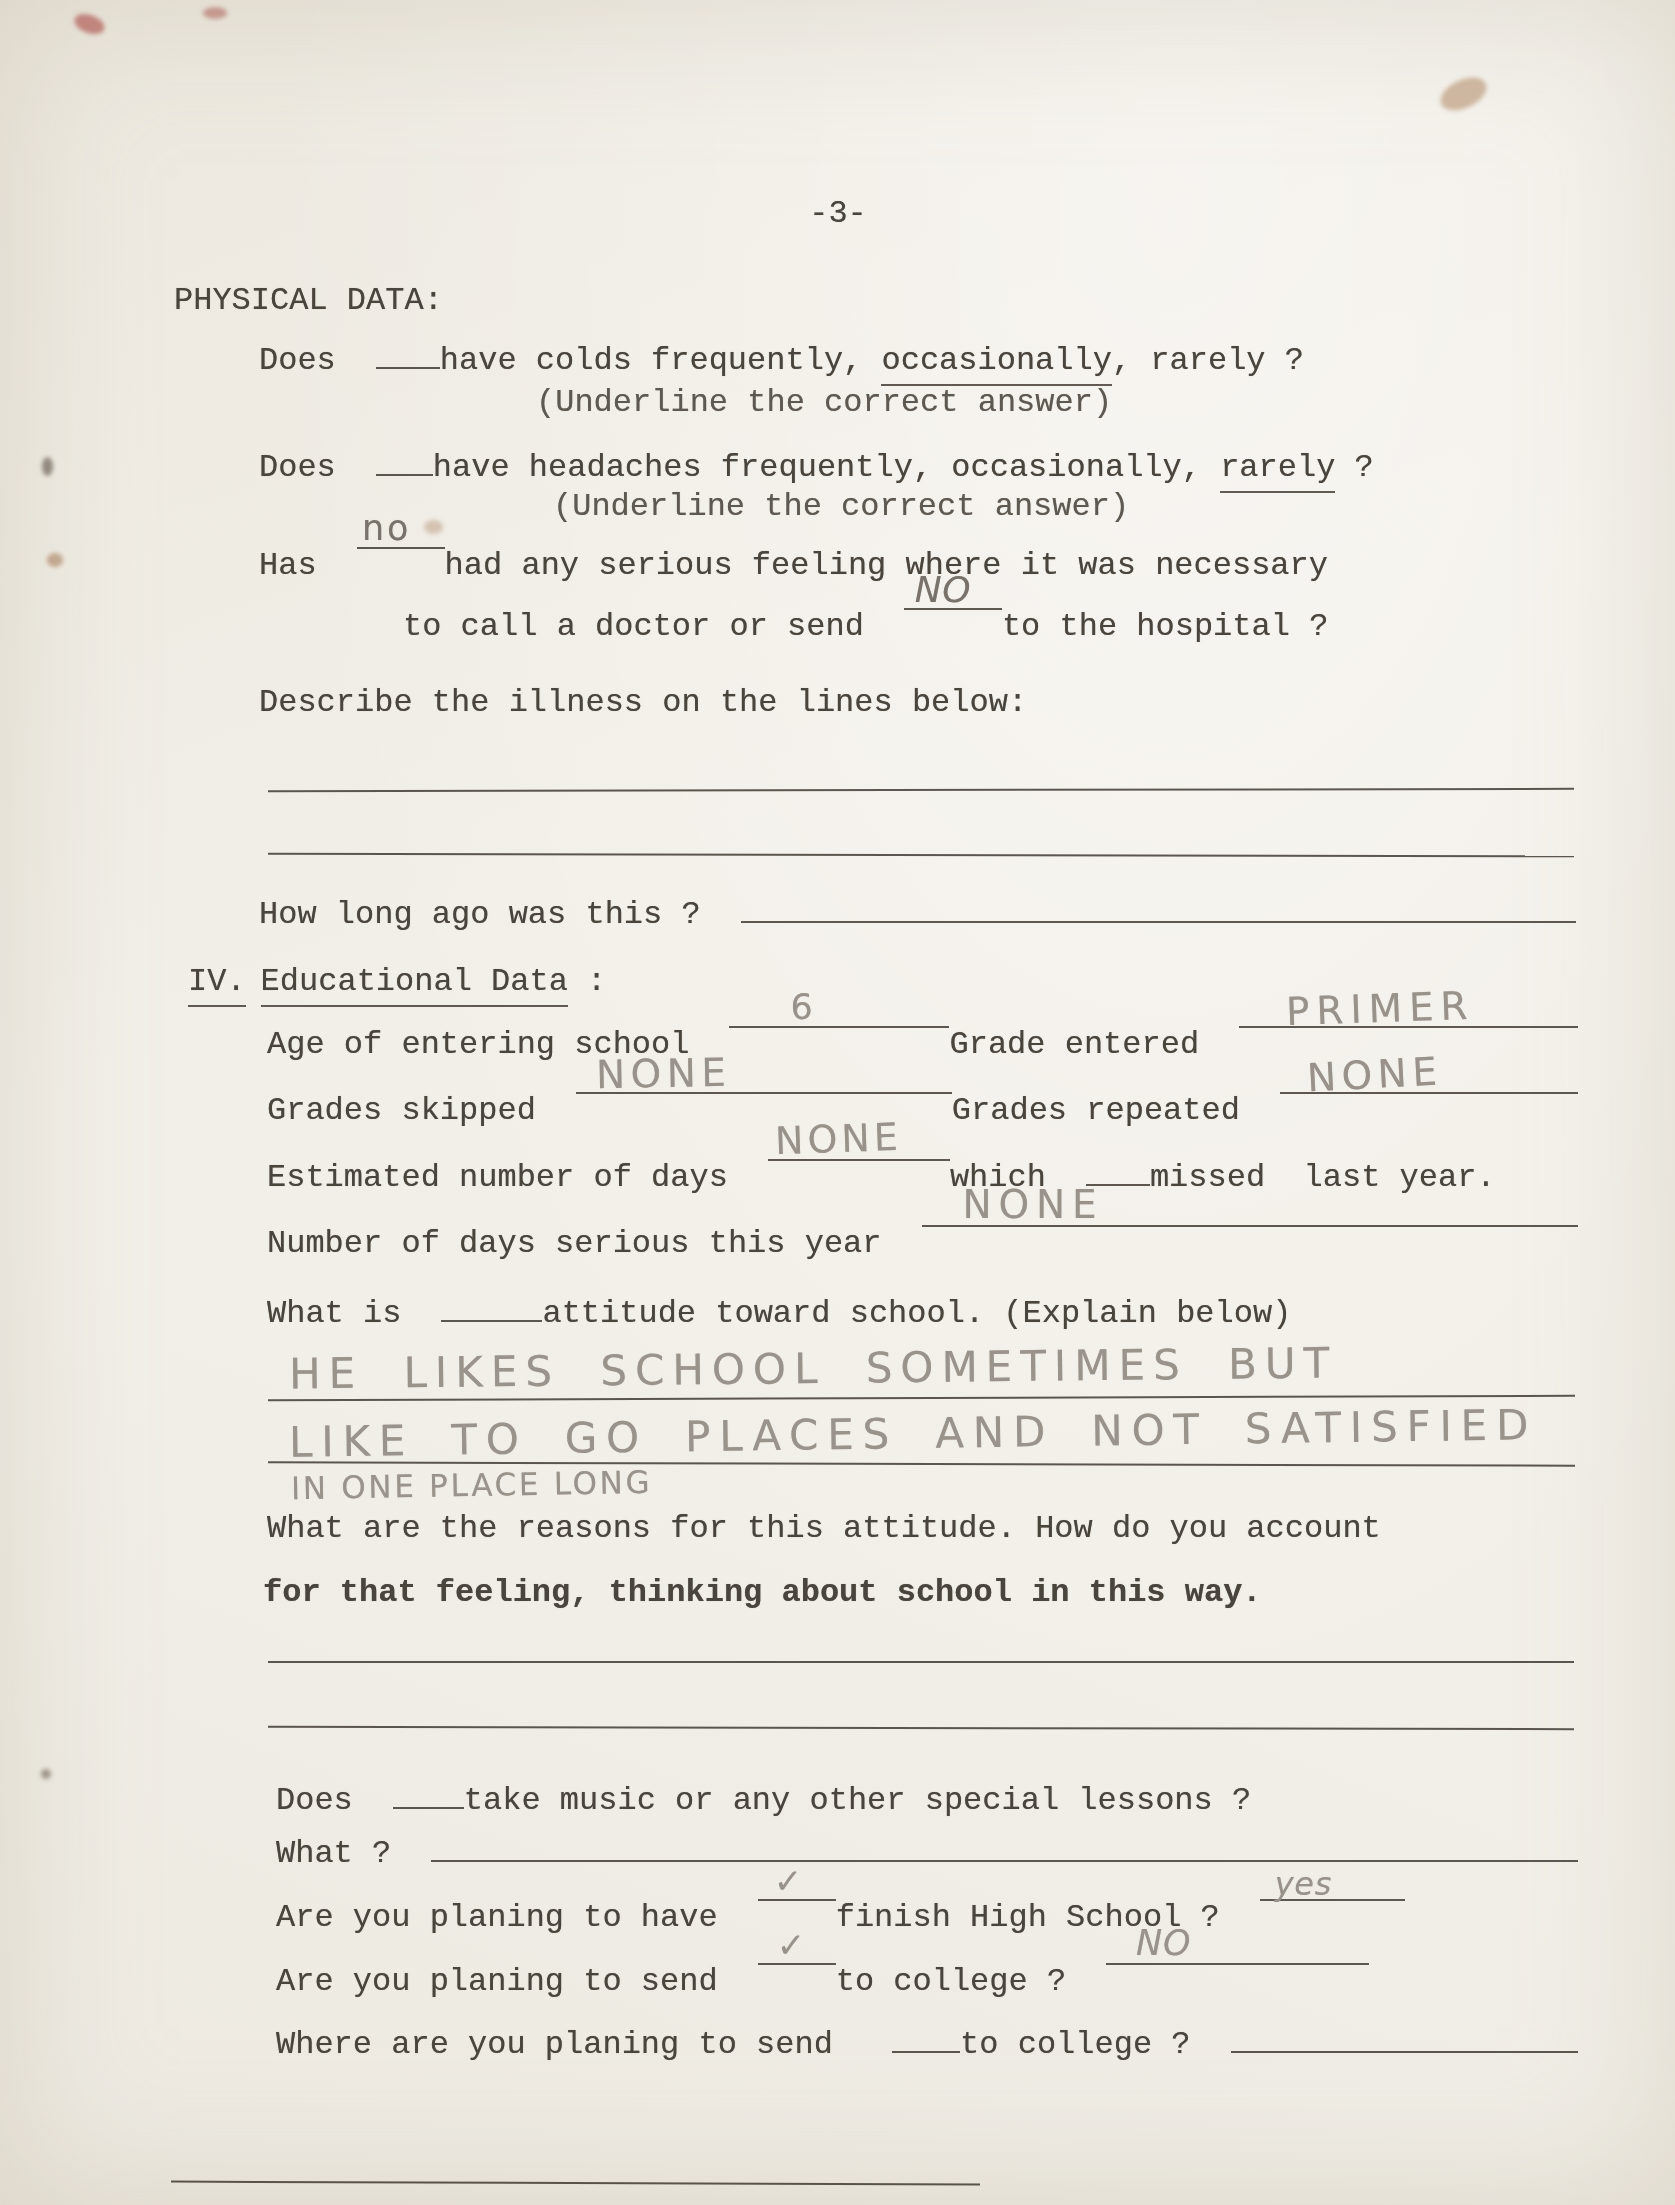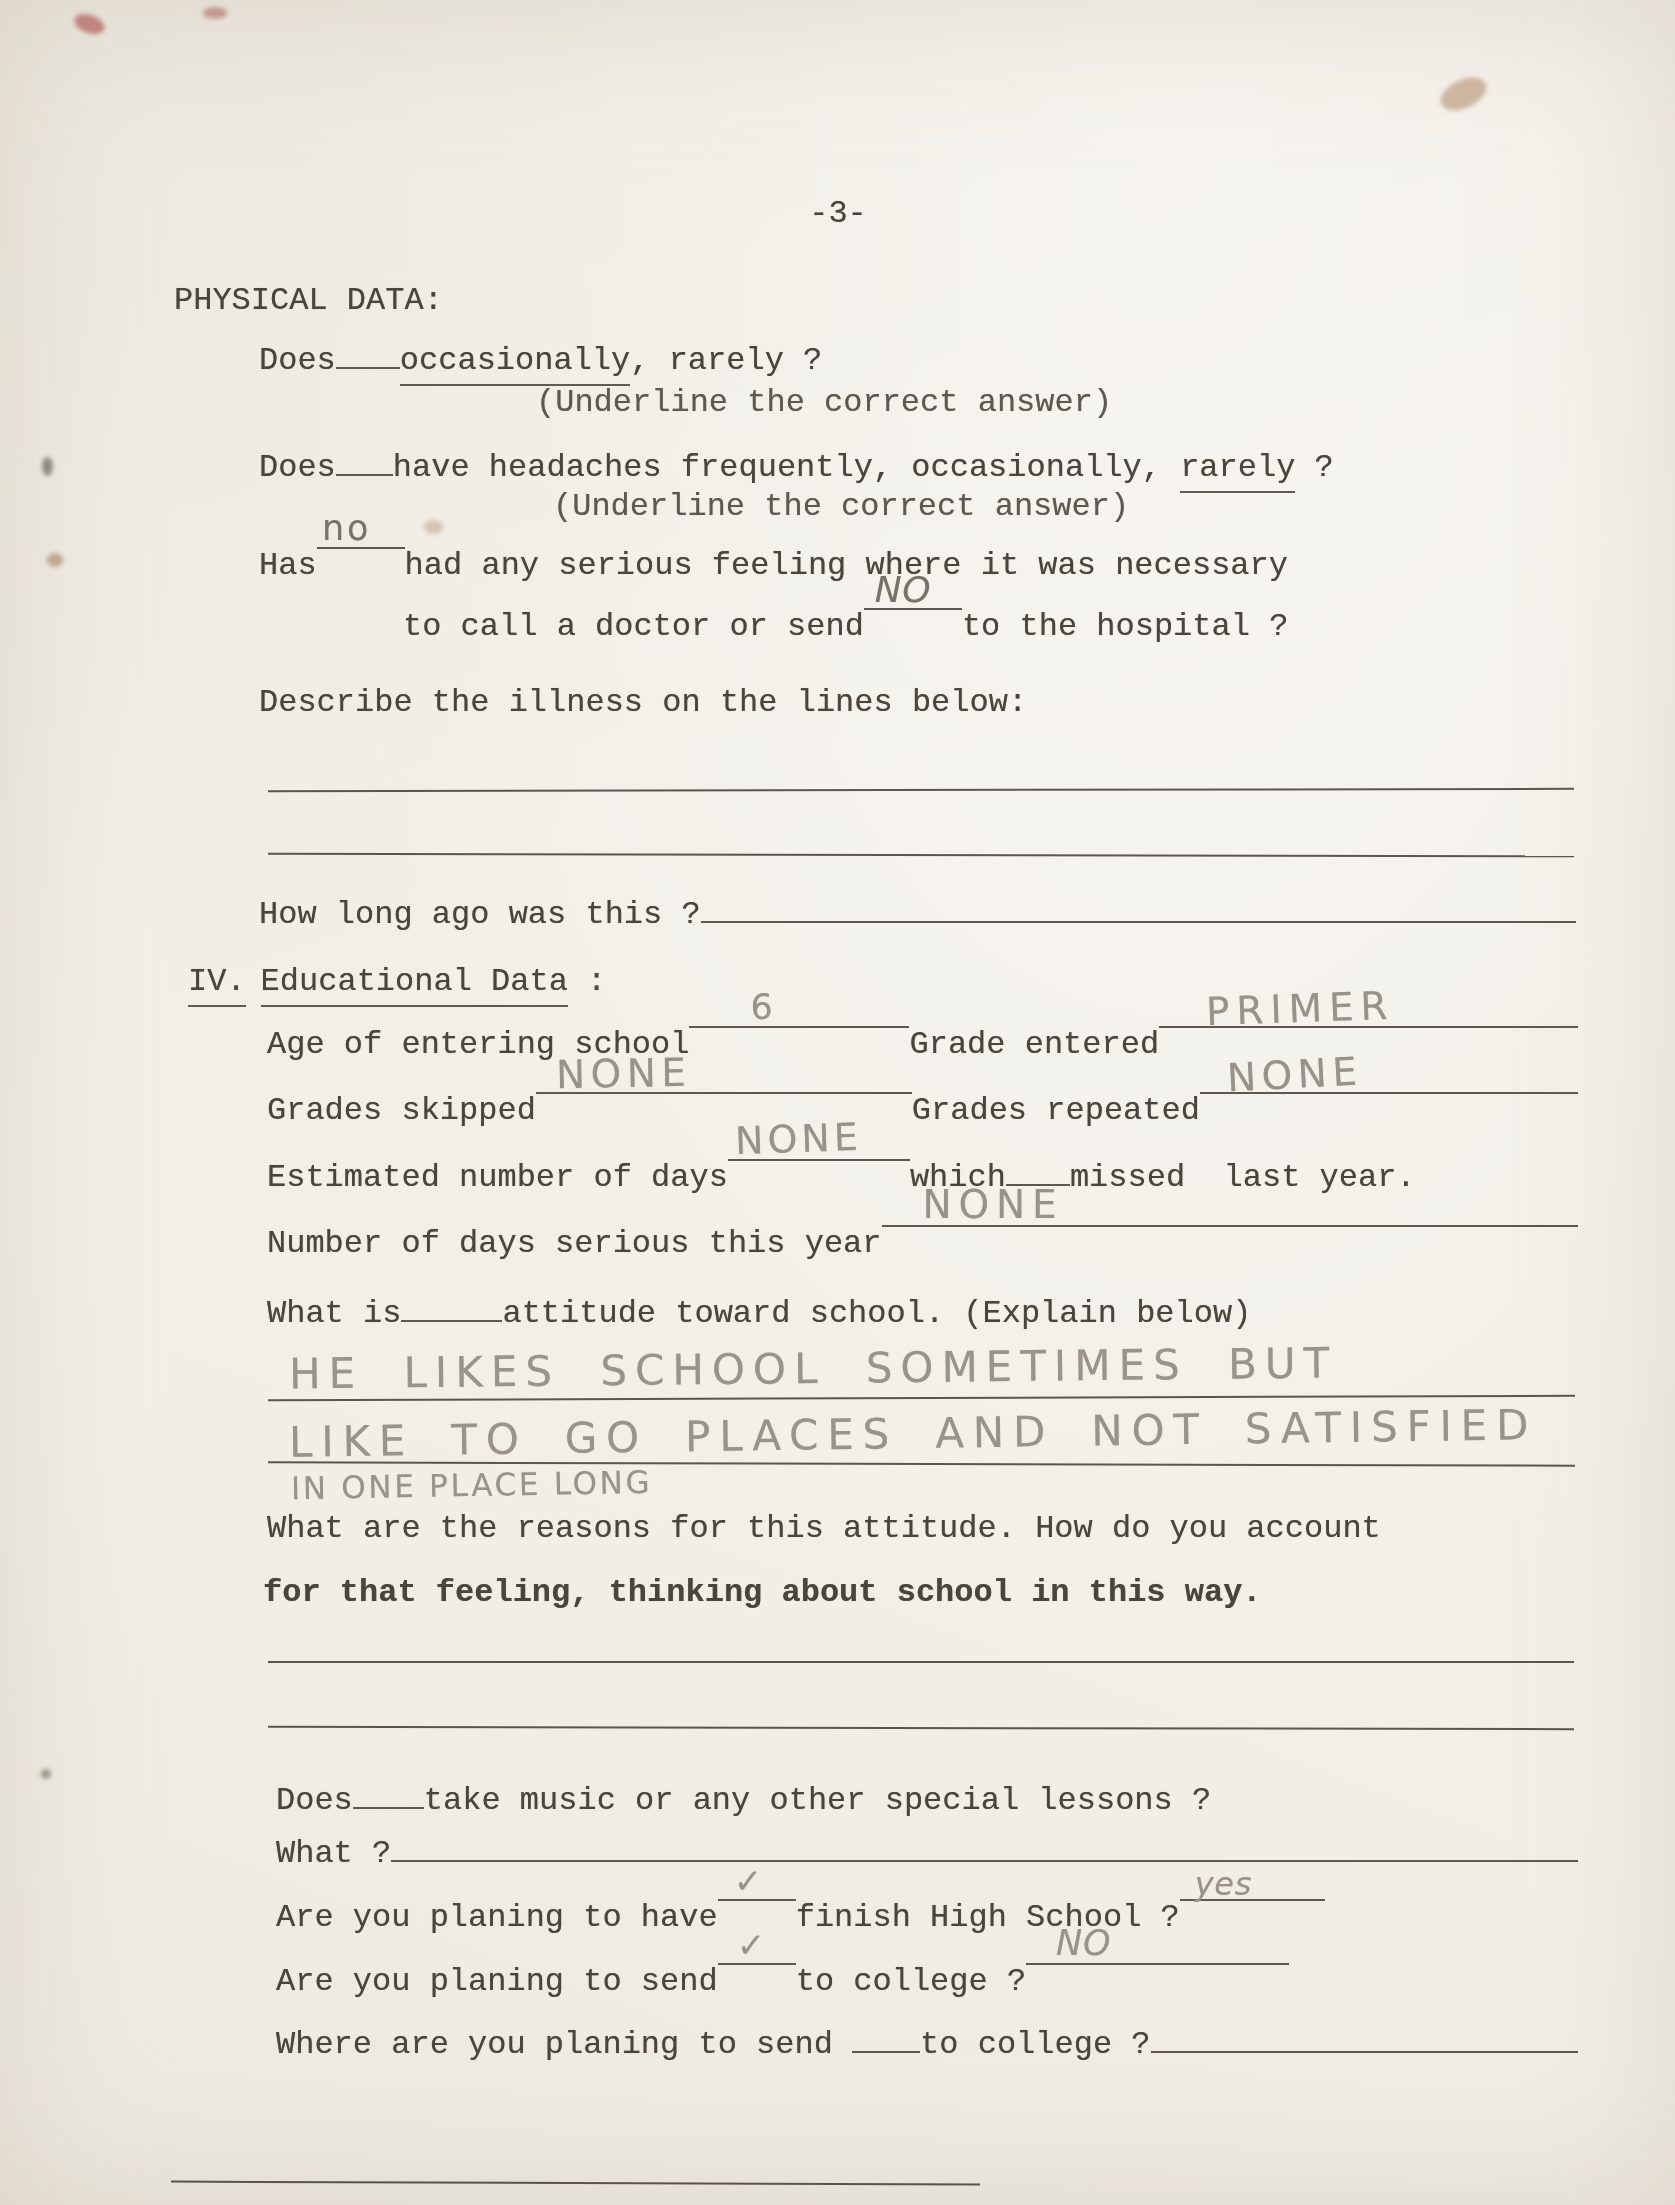--- a/index.html
+++ b/index.html
@@ -26,20 +26,21 @@
     white-space:pre;
     text-shadow:0 0 0.7px rgba(74,68,60,.55);
   }
   .center { justify-content:center; }
   .u { border-bottom:2px solid rgba(70,64,56,.85); padding-bottom:4px; }
   .blank {
     height:0;
     border-bottom:2px solid rgba(66,60,52,.85);
     margin-bottom:-6px;
     position:relative;
+    margin-left:40px;
   }
   .grow { flex:1; }
   .hand {
     position:absolute;
     bottom:5.4px; left:9.5px;
     font-family:"DejaVu Sans", sans-serif;
     color:#99928a;
     line-height:.9;
     white-space:nowrap;
     letter-spacing:2.7px;
@@ -81,20 +82,21 @@
     <span>-3-</span>
   </div>
 
   <div class="line" style="top:282px; left:174px;">
     <span>PHYSICAL DATA:</span>
   </div>
 
   <div class="line" style="top:342px; left:259px;">
     <span>Does</span>
     <span class="blank" style="width:64px;"></span>
+    <span>have colds frequently, </span>
     <span class="u">occasionally</span>
     <span>, rarely ?</span>
   </div>
   <div class="line faded" style="top:384px; left:536px;">
     <span>(Underline the correct answer)</span>
   </div>
 
   <div class="line" style="top:449px; left:259px;">
     <span>Does</span>
     <span class="blank" style="width:57px;"></span>

